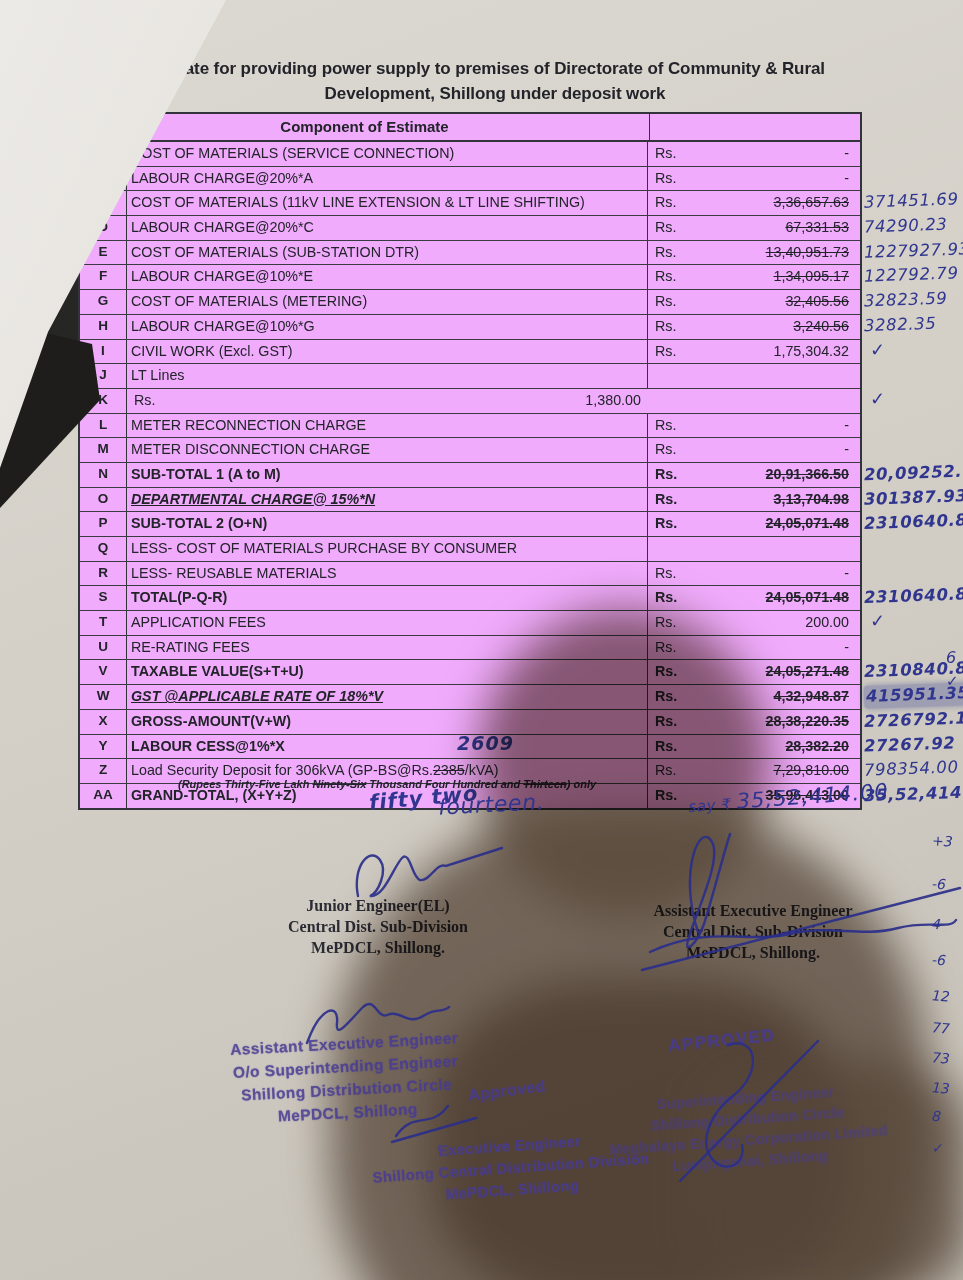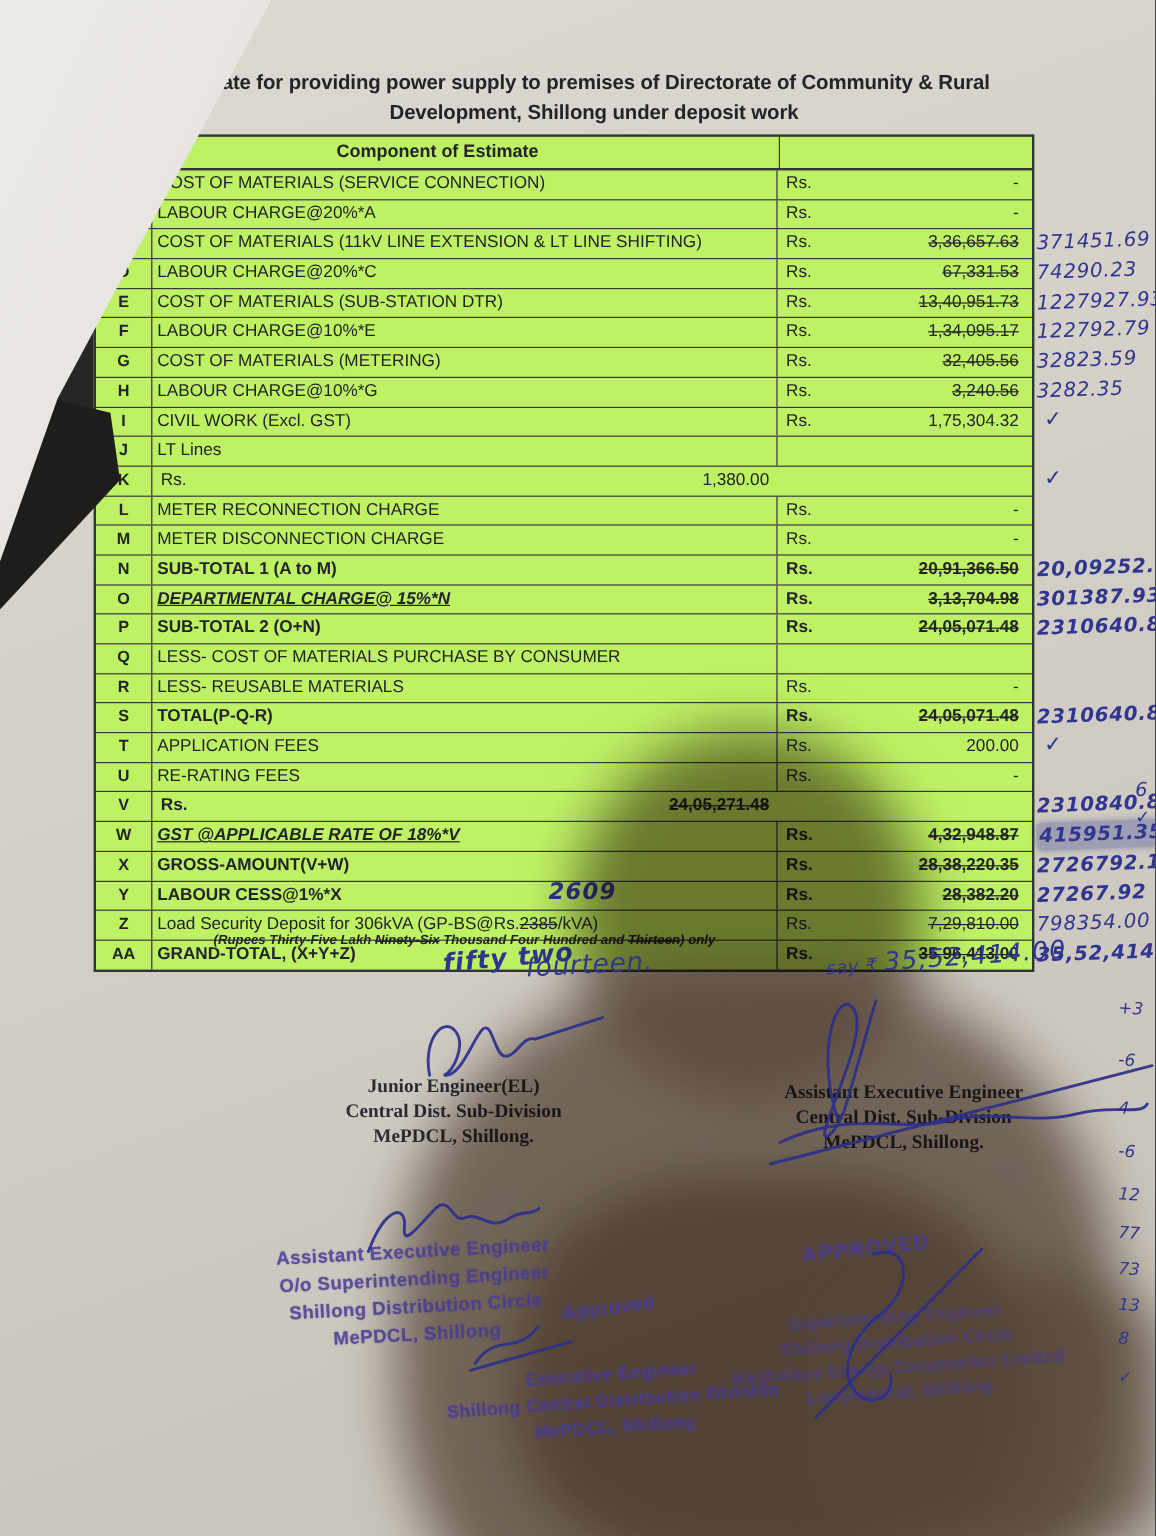--- a/index.html
+++ b/index.html
@@ -19,21 +19,21 @@
   .sh{position:absolute;background:rgba(110,92,78,.78);}
   .sh.head{left:478px;top:608px;width:292px;height:310px;border-radius:50%;}
   .sh.body{left:330px;top:806px;width:600px;height:620px;border-radius:45%;}
   .sh.corner{left:690px;top:1060px;width:280px;height:240px;border-radius:30%;}
   .sh.deep{left:430px;top:980px;width:420px;height:330px;border-radius:40%;background:rgba(96,78,64,.8);}
   
   .printed{color:#23232a;}
   #title{position:absolute;left:105px;top:56px;width:780px;text-align:center;
          font-size:17px;font-weight:700;line-height:25px;letter-spacing:-.1px;}
   
-  #etable{position:absolute;left:78px;top:112px;width:780px;border:2.2px solid #33333b;background:#bef264;}
+  #etable{position:absolute;left:78px;top:112px;width:780px;border:2.2px solid #33333b;background:#f0abfc;}
   #thead{display:grid;grid-template-columns:570px 206px;border-bottom:2px solid #33333b;height:26px;
          font-weight:700;font-size:15px;line-height:26px;text-align:center;}
   #thead .h1{border-right:1.6px solid #33333b;}
   .trow{display:grid;grid-template-columns:47px 521px 208px;height:23.7px;border-bottom:1.5px solid #3a3a42;
         font-size:14.3px;line-height:22.5px;position:relative;}
   .trow:last-child{border-bottom:none;}
   .trow.b{font-weight:700;}
   .c-letter{border-right:1.6px solid #33333b;text-align:center;font-weight:700;font-size:13.5px;}
   .c-comp{border-right:1.6px solid #33333b;padding:0 4px;white-space:nowrap;overflow:visible;position:relative;}
   .c-comp.it{font-style:italic;text-decoration:underline;}
@@ -264,20 +264,21 @@
         <div class="trow">
           <div class="c-letter">U</div>
           <div class="c-comp">RE-RATING FEES</div>
           <div class="c-amt">
             <span class="rs">Rs.</span>
             <span class="val">-</span>
           </div>
         </div>
         <div class="trow b">
           <div class="c-letter">V</div>
+          <div class="c-comp">TAXABLE VALUE(S+T+U)</div>
           <div class="c-amt">
             <span class="rs">Rs.</span>
             <span class="val struck">24,05,271.48</span>
           </div>
           <span class="hwv pen">2310840.83</span>
         </div>
         <div class="trow b">
           <div class="c-letter">W</div>
           <div class="c-comp it">GST @APPLICABLE RATE OF 18%*V</div>
           <div class="c-amt">

